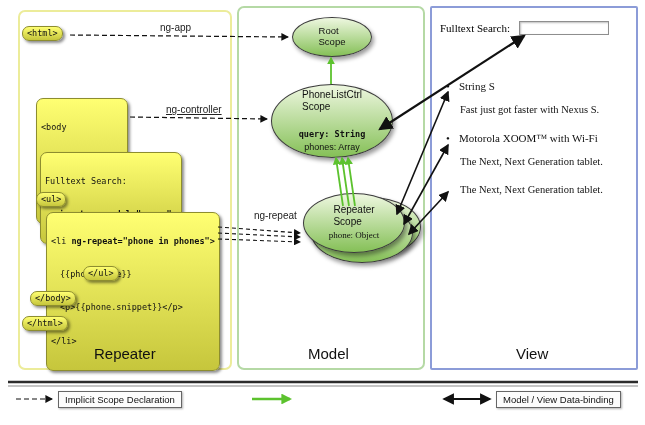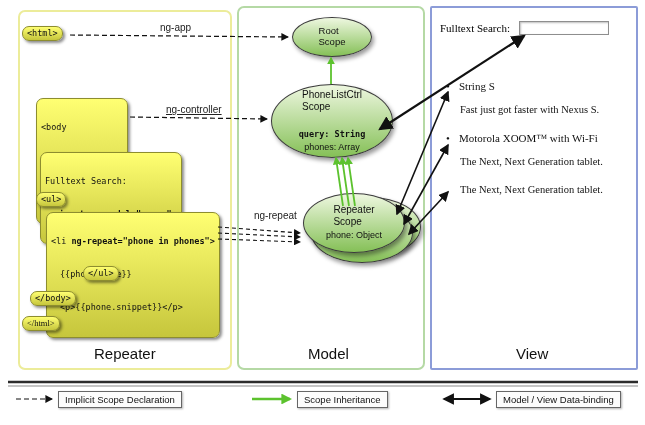--- a/index.html
+++ b/index.html
@@ -48,25 +48,26 @@
     <div>Fulltext Search:</div>
     <div class="b ind">&lt;input ng-model="query"&gt;</div>
   </div>
 
   <div class="code" style="left:36px;top:192px;"><div>&lt;ul&gt;</div></div>
 
   <div class="code" style="left:46px;top:212px;">
     <div><span>&lt;li </span><span class="b">ng-repeat="phone in phones"&gt;</span></div>
     <div class="ind">{{phone.name}}</div>
     <div class="ind">&lt;p&gt;{{phone.snippet}}&lt;/p&gt;</div>
+    <div>&lt;/li&gt;</div>
   </div>
 
   <div class="code" style="left:36px;top:266px;margin-left:47px;"><div>&lt;/ul&gt;</div></div>
   <div class="code" style="left:30px;top:291px;"><div>&lt;/body&gt;</div></div>
-  <div class="code" style="left:22px;top:316px;font-family:Liberation Serif, serif;"><div>&lt;/html&gt;</div></div>
+  <div class="code" style="left:22px;top:316px;"><div>&lt;/html&gt;</div></div>
 
   <div class="arrow-label" style="left:160px;top:22px;">ng-app</div>
   <div class="arrow-label" style="left:166px;top:104px;text-decoration:underline;">ng-controller</div>
   <div class="arrow-label" style="left:254px;top:210px;">ng-repeat</div>
 
   <div class="scope" style="left:292px;top:17px;width:78px;height:38px;">
     <div class="title" style="font-size:9.5px;">Root
 Scope</div>
   </div>
 
@@ -75,40 +76,39 @@
 Scope</div>
     <div class="prop b" style="margin-top:17px;">query: String</div>
     <div class="prop">phones: Array</div>
   </div>
 
   <div class="scope" style="left:319px;top:197px;width:100px;height:58px;"></div>
   <div class="scope" style="left:311px;top:203px;width:100px;height:58px;"></div>
   <div class="scope" style="left:303px;top:193px;width:100px;height:58px;">
     <div class="title">Repeater
 Scope</div>
-    <div class="prop" style="margin-top:2px;">phone: Object</div>
+    <div class="prop" style="margin-top:2px;font-family:Liberation Serif, serif;">phone: Object</div>
   </div>
 
   <div id="view-search-label" class="serif">Fulltext Search:</div>
   <input id="view-search-input" type="text" value="" style="">
 
   <div id="view-list" class="serif">
     <div class="v-name"><span class="bullet">•</span><span>String S</span></div>
     <div class="v-snippet">Fast just got faster with Nexus S.</div>
     <div class="v-name"><span class="bullet">•</span><span>Motorola XOOM™ with Wi-Fi</span></div>
     <div class="v-snippet">The Next, Next Generation tablet.</div>
     <div class="v-snippet">The Next, Next Generation tablet.</div>
   </div>
 
   <div class="col-label" style="left:94px;top:345px;">Repeater</div>
   <div class="col-label" style="left:308px;top:345px;">Model</div>
   <div class="col-label" style="left:516px;top:345px;">View</div>
 
   <div class="legend-box" style="left:58px;text-align:right;">Implicit Scope Declaration</div>
-  <div class="legend-box" style="left:297px;">Scope Inheritance</div>
   <div class="legend-box" style="left:496px;">Model / View Data-binding</div>
 
   <svg id="overlay" width="645" height="425">
     <defs>
       <marker id="mE" viewBox="0 0 10 10" refX="8.5" refY="5" markerWidth="6.5" markerHeight="6.5" orient="auto">
           <path d="M0,0L10,5L0,10z" fill="#111"></path>
         </marker>
       <marker id="mS" viewBox="0 0 10 10" refX="8.5" refY="5" markerWidth="6.5" markerHeight="6.5" orient="auto-start-reverse">
           <path d="M0,0L10,5L0,10z" fill="#111"></path>
         </marker>

